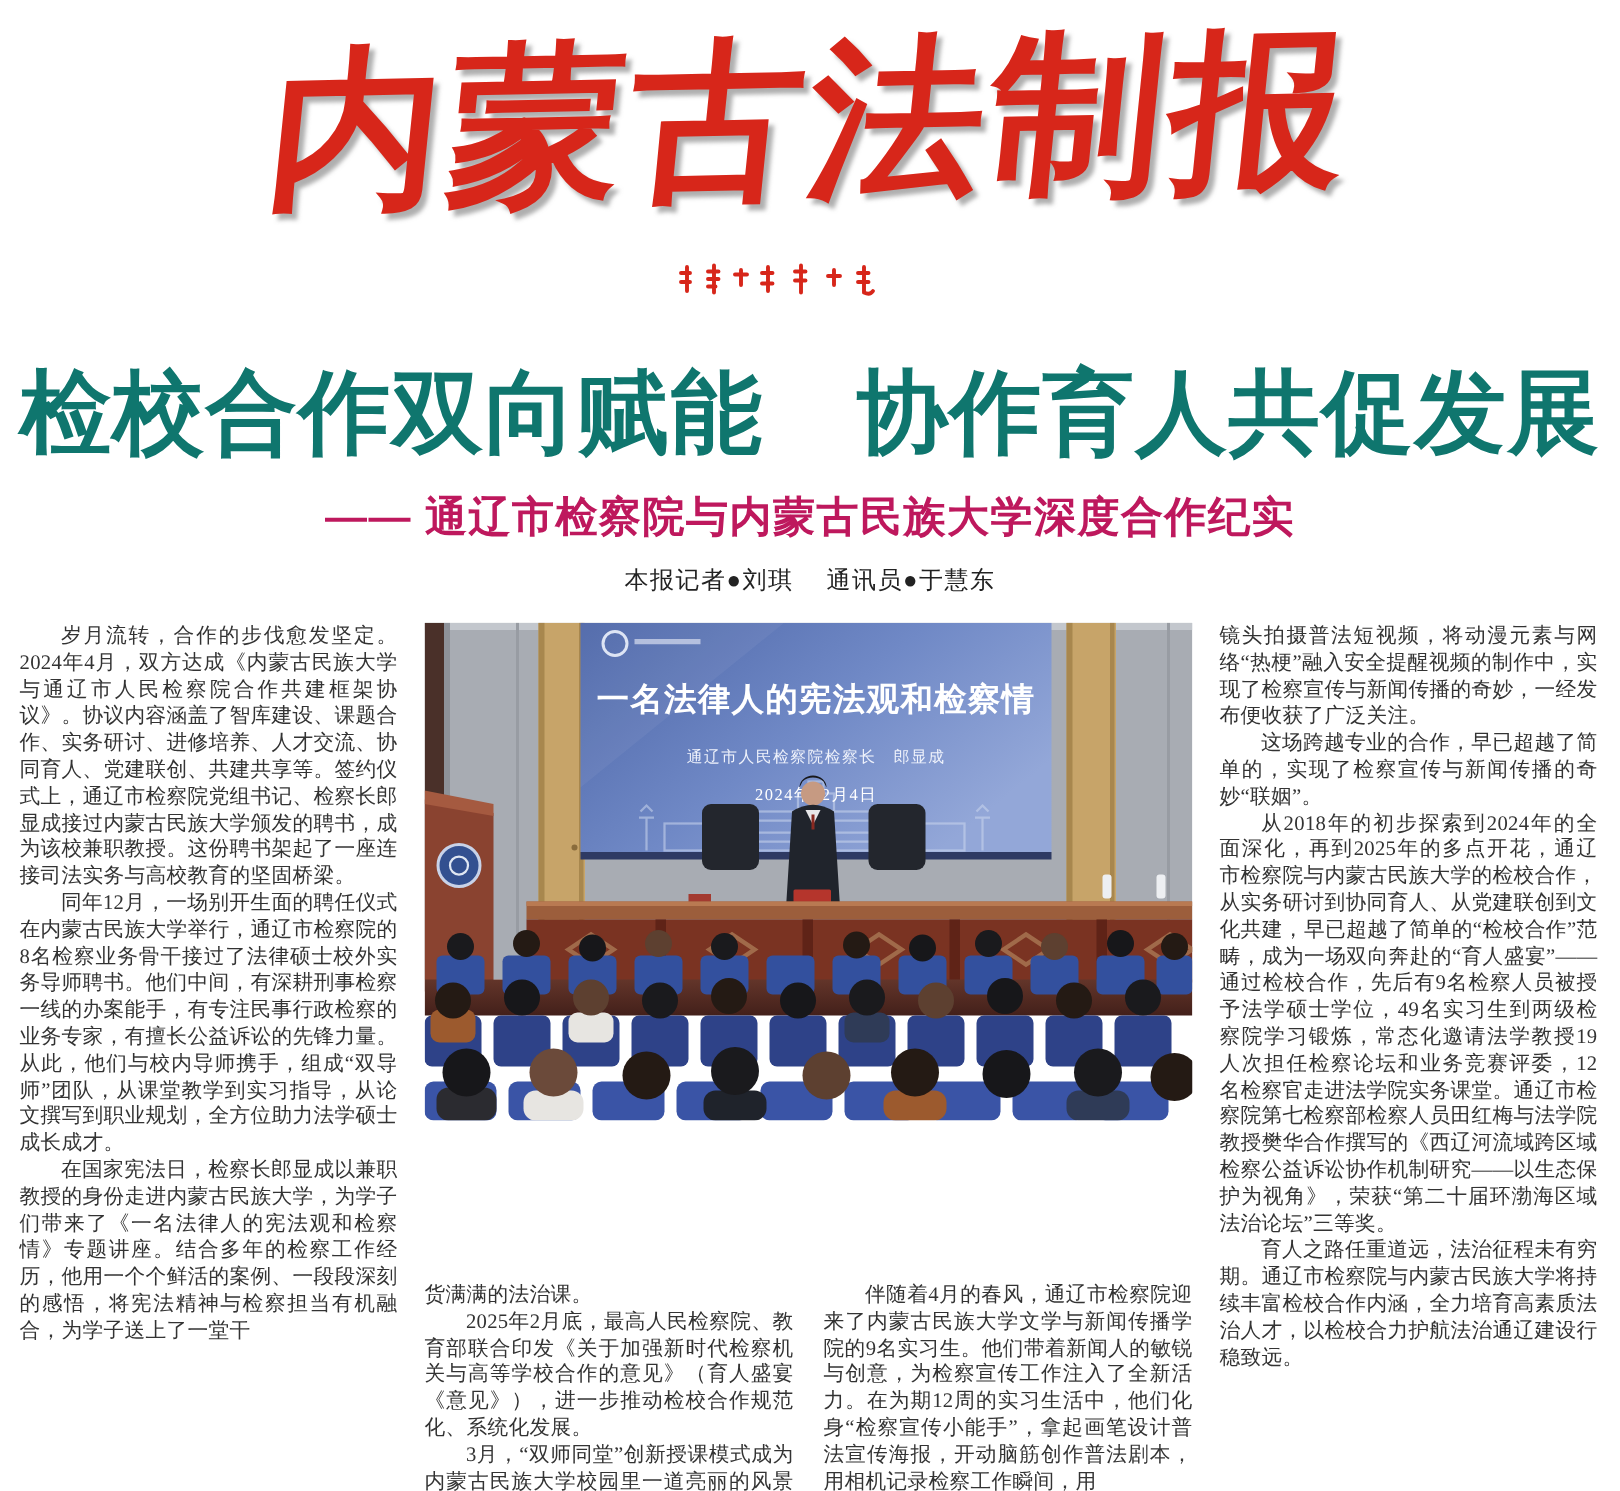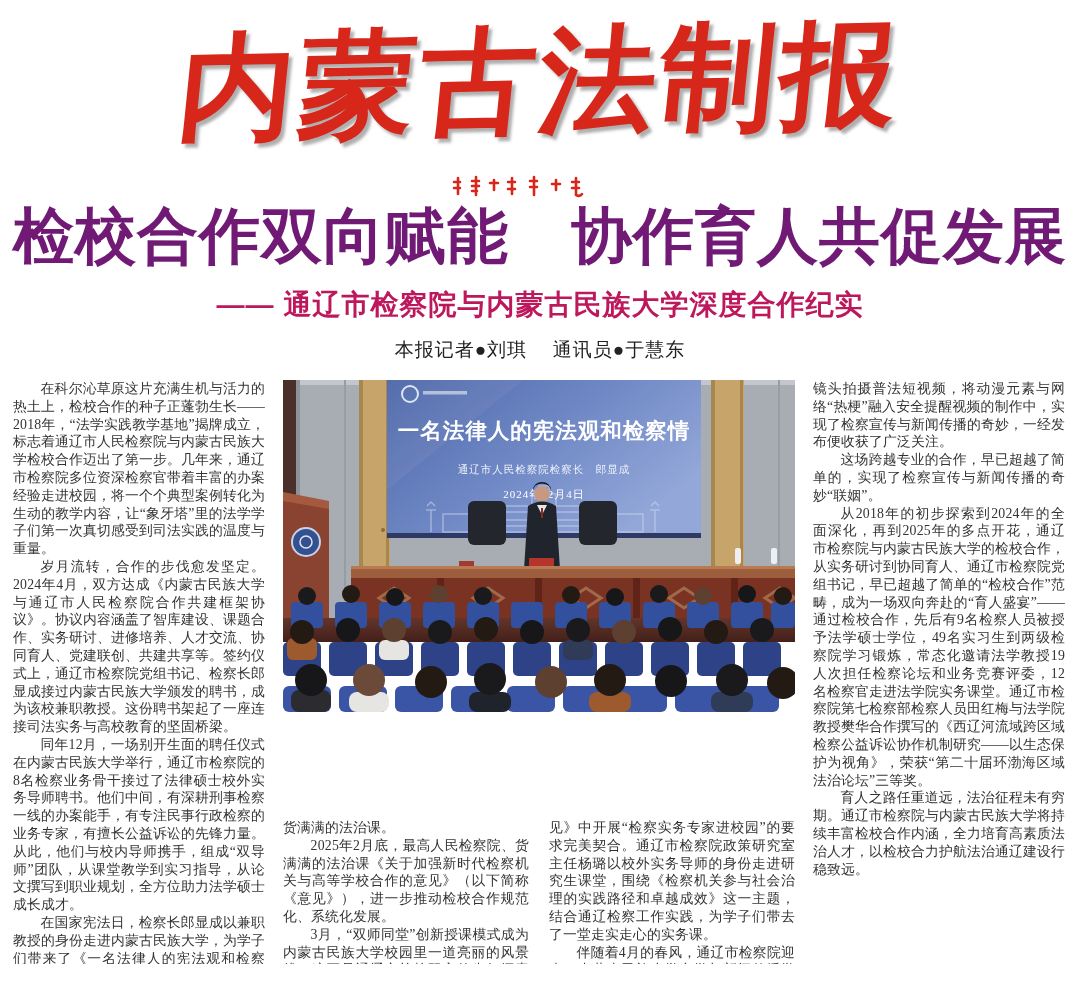--- a/index.html
+++ b/index.html
@@ -14,34 +14,34 @@
     display:inline-block;
     font-size:116px; line-height:120px; font-weight:900; color:#d7261a;
     transform:skewX(-7deg) rotate(-1.2deg);
     letter-spacing:4px;
     text-shadow:4px 4px 3px rgba(110,110,110,.55);
     font-family:"Liberation Serif","DejaVu Serif",serif;
   }
   .mongolian-row{ text-align:center; height:30px; margin-top:2px; }
   
   .headline{
-    text-align:center;
-    font-size:61px; line-height:66px; font-weight:900; color:#701a75;
+    margin-top:40px; text-align:center;
+    font-size:61px; line-height:66px; font-weight:900; color:#0f766e;
     font-family:"Liberation Serif","DejaVu Serif",serif;
     letter-spacing:1px; white-space:nowrap;
   }
   .subhead{
     margin-top:16px; text-align:center;
     font-size:28px; font-weight:bold; color:#be185d;
     font-family:"Liberation Sans","DejaVu Sans",sans-serif;
     letter-spacing:1px;
   }
   .byline{
     margin-top:13px; text-align:center;
-    font-size:19px; color:#222; letter-spacing:1px;
+    font-size:16px; color:#222; letter-spacing:1px;
   }
   
   .article{
     display:flex; gap:18px; padding:0 13px; margin-top:17px;
     height:584px; overflow:hidden;
   }
   .col{
     font-size:13.8px; line-height:17.8px; text-align:justify;
     color:#333; letter-spacing:.2px;
   }
@@ -73,21 +73,20 @@
   </svg>
 </div>
 
 <div class="headline">检校合作双向赋能　协作育人共促发展</div>
 <div class="subhead">—— 通辽市检察院与内蒙古民族大学深度合作纪实</div>
 <div class="byline">本报记者●刘琪　 通讯员●于慧东</div>
 
 <div class="article">
 
   <div class="col col-narrow">
-    <p>在科尔沁草原这片充满生机与活力的热土上，检校合作的种子正蓬勃生长——2018年，“法学实践教学基地”揭牌成立，标志着通辽市人民检察院与内蒙古民族大学检校合作迈出了第一步。几年来，通辽市检察院多位资深检察官带着丰富的办案经验走进校园，将一个个典型案例转化为生动的教学内容，让“象牙塔”里的法学学子们第一次真切感受到司法实践的温度与重量。</p>
     <p>岁月流转，合作的步伐愈发坚定。2024年4月，双方达成《内蒙古民族大学与通辽市人民检察院合作共建框架协议》。协议内容涵盖了智库建设、课题合作、实务研讨、进修培养、人才交流、协同育人、党建联创、共建共享等。签约仪式上，通辽市检察院党组书记、检察长郎显成接过内蒙古民族大学颁发的聘书，成为该校兼职教授。这份聘书架起了一座连接司法实务与高校教育的坚固桥梁。</p>
     <p>同年12月，一场别开生面的聘任仪式在内蒙古民族大学举行，通辽市检察院的8名检察业务骨干接过了法律硕士校外实务导师聘书。他们中间，有深耕刑事检察一线的办案能手，有专注民事行政检察的业务专家，有擅长公益诉讼的先锋力量。从此，他们与校内导师携手，组成“双导师”团队，从课堂教学到实习指导，从论文撰写到职业规划，全方位助力法学硕士成长成才。</p>
     <p>在国家宪法日，检察长郎显成以兼职教授的身份走进内蒙古民族大学，为学子们带来了《一名法律人的宪法观和检察情》专题讲座。结合多年的检察工作经历，他用一个个鲜活的案例、一段段深刻的感悟，将宪法精神与检察担当有机融合，为学子送上了一堂干</p>
   </div>
 
   <div class="col-middle">
     <div class="photo-wrap">
       <svg width="512" height="332" viewBox="0 0 512 332">
         <defs>
           <linearGradient id="g1" x1="0" y1="0" x2="1" y2="0.6">
@@ -275,30 +274,29 @@
               <circle cx="449" cy="300" r="16" fill="#1a1a1d"></circle>
             <circle cx="500" cy="303" r="16" fill="#241a14"></circle>
           </g>
         </g>
       </svg>
     </div>
 
     <div class="middle-cols">
       <div class="col subcol">
         <p class="no-indent">货满满的法治课。</p>
-        <p>2025年2月底，最高人民检察院、货满满的法治课《关于加强新时代检察机关与高等学校合作的意见》（以下简称《意见》），进一步推动检校合作规范化、系统化发展。</p>
+        <p>2025年2月底，最高人民检察院、教育部联合印发《关于加强新时代检察机关与高等学校合作的意见》（育人盛宴《意见》），进一步推动检校合作规范化、系统化发展。</p>
         <p>3月，“双师同堂”创新授课模式成为内蒙古民族大学校园里一道亮丽的风景线，这正是通辽市检校双方的先行探索实践，与《意</p>
       </div>
       <div class="col subcol">
-        <p class="no-indent">见》中开展“检察实务专家进校园”的要求完美契合。通辽市检察院政策研究室主任杨璐以校外实务导师的身份走进研究生课堂，围绕《检察机关参与社会治理的实践路径和卓越成效》这一主题，结合通辽检察工作实践，为学子们带去了一堂走实走心的实务课。</p>
         <p>伴随着4月的春风，通辽市检察院迎来了内蒙古民族大学文学与新闻传播学院的9名实习生。他们带着新闻人的敏锐与创意，为检察宣传工作注入了全新活力。在为期12周的实习生活中，他们化身“检察宣传小能手”，拿起画笔设计普法宣传海报，开动脑筋创作普法剧本，用相机记录检察工作瞬间，用</p>
       </div>
     </div>
   </div>
 
   <div class="col col-narrow">
     <p class="no-indent">镜头拍摄普法短视频，将动漫元素与网络“热梗”融入安全提醒视频的制作中，实现了检察宣传与新闻传播的奇妙，一经发布便收获了广泛关注。</p>
     <p>这场跨越专业的合作，早已超越了简单的，实现了检察宣传与新闻传播的奇妙“联姻”。</p>
-    <p>从2018年的初步探索到2024年的全面深化，再到2025年的多点开花，通辽市检察院与内蒙古民族大学的检校合作，从实务研讨到协同育人、通辽市检察院党组书记，早已超越了简单的“检校合作”范畴，成为一场双向奔赴的“育人盛宴”——通过检校合作，先后有9名检察人员被授予法学硕士学位，49名实习生到两级检察院学习锻炼，常态化邀请法学教授19人次担任检察论坛和业务竞赛评委，12名检察官走进法学院实务课堂。通辽市检察院第七检察部检察人员田红梅与法学院教授樊华合作撰写的《西辽河流域跨区域检察公益诉讼协作机制研究——以生态保护为视角》，荣获“第二十届环渤海区域法治论坛”三等奖。</p>
+    <p>从2018年的初步探索到2024年的全面深化，再到2025年的多点开花，通辽市检察院与内蒙古民族大学的检校合作，从实务研讨到协同育人、从党建联创到文化共建，早已超越了简单的“检校合作”范畴，成为一场双向奔赴的“育人盛宴”——通过检校合作，先后有9名检察人员被授予法学硕士学位，49名实习生到两级检察院学习锻炼，常态化邀请法学教授19人次担任检察论坛和业务竞赛评委，12名检察官走进法学院实务课堂。通辽市检察院第七检察部检察人员田红梅与法学院教授樊华合作撰写的《西辽河流域跨区域检察公益诉讼协作机制研究——以生态保护为视角》，荣获“第二十届环渤海区域法治论坛”三等奖。</p>
     <p>育人之路任重道远，法治征程未有穷期。通辽市检察院与内蒙古民族大学将持续丰富检校合作内涵，全力培育高素质法治人才，以检校合力护航法治通辽建设行稳致远。</p>
   </div>
 
 </div>
 
 </body></html>

